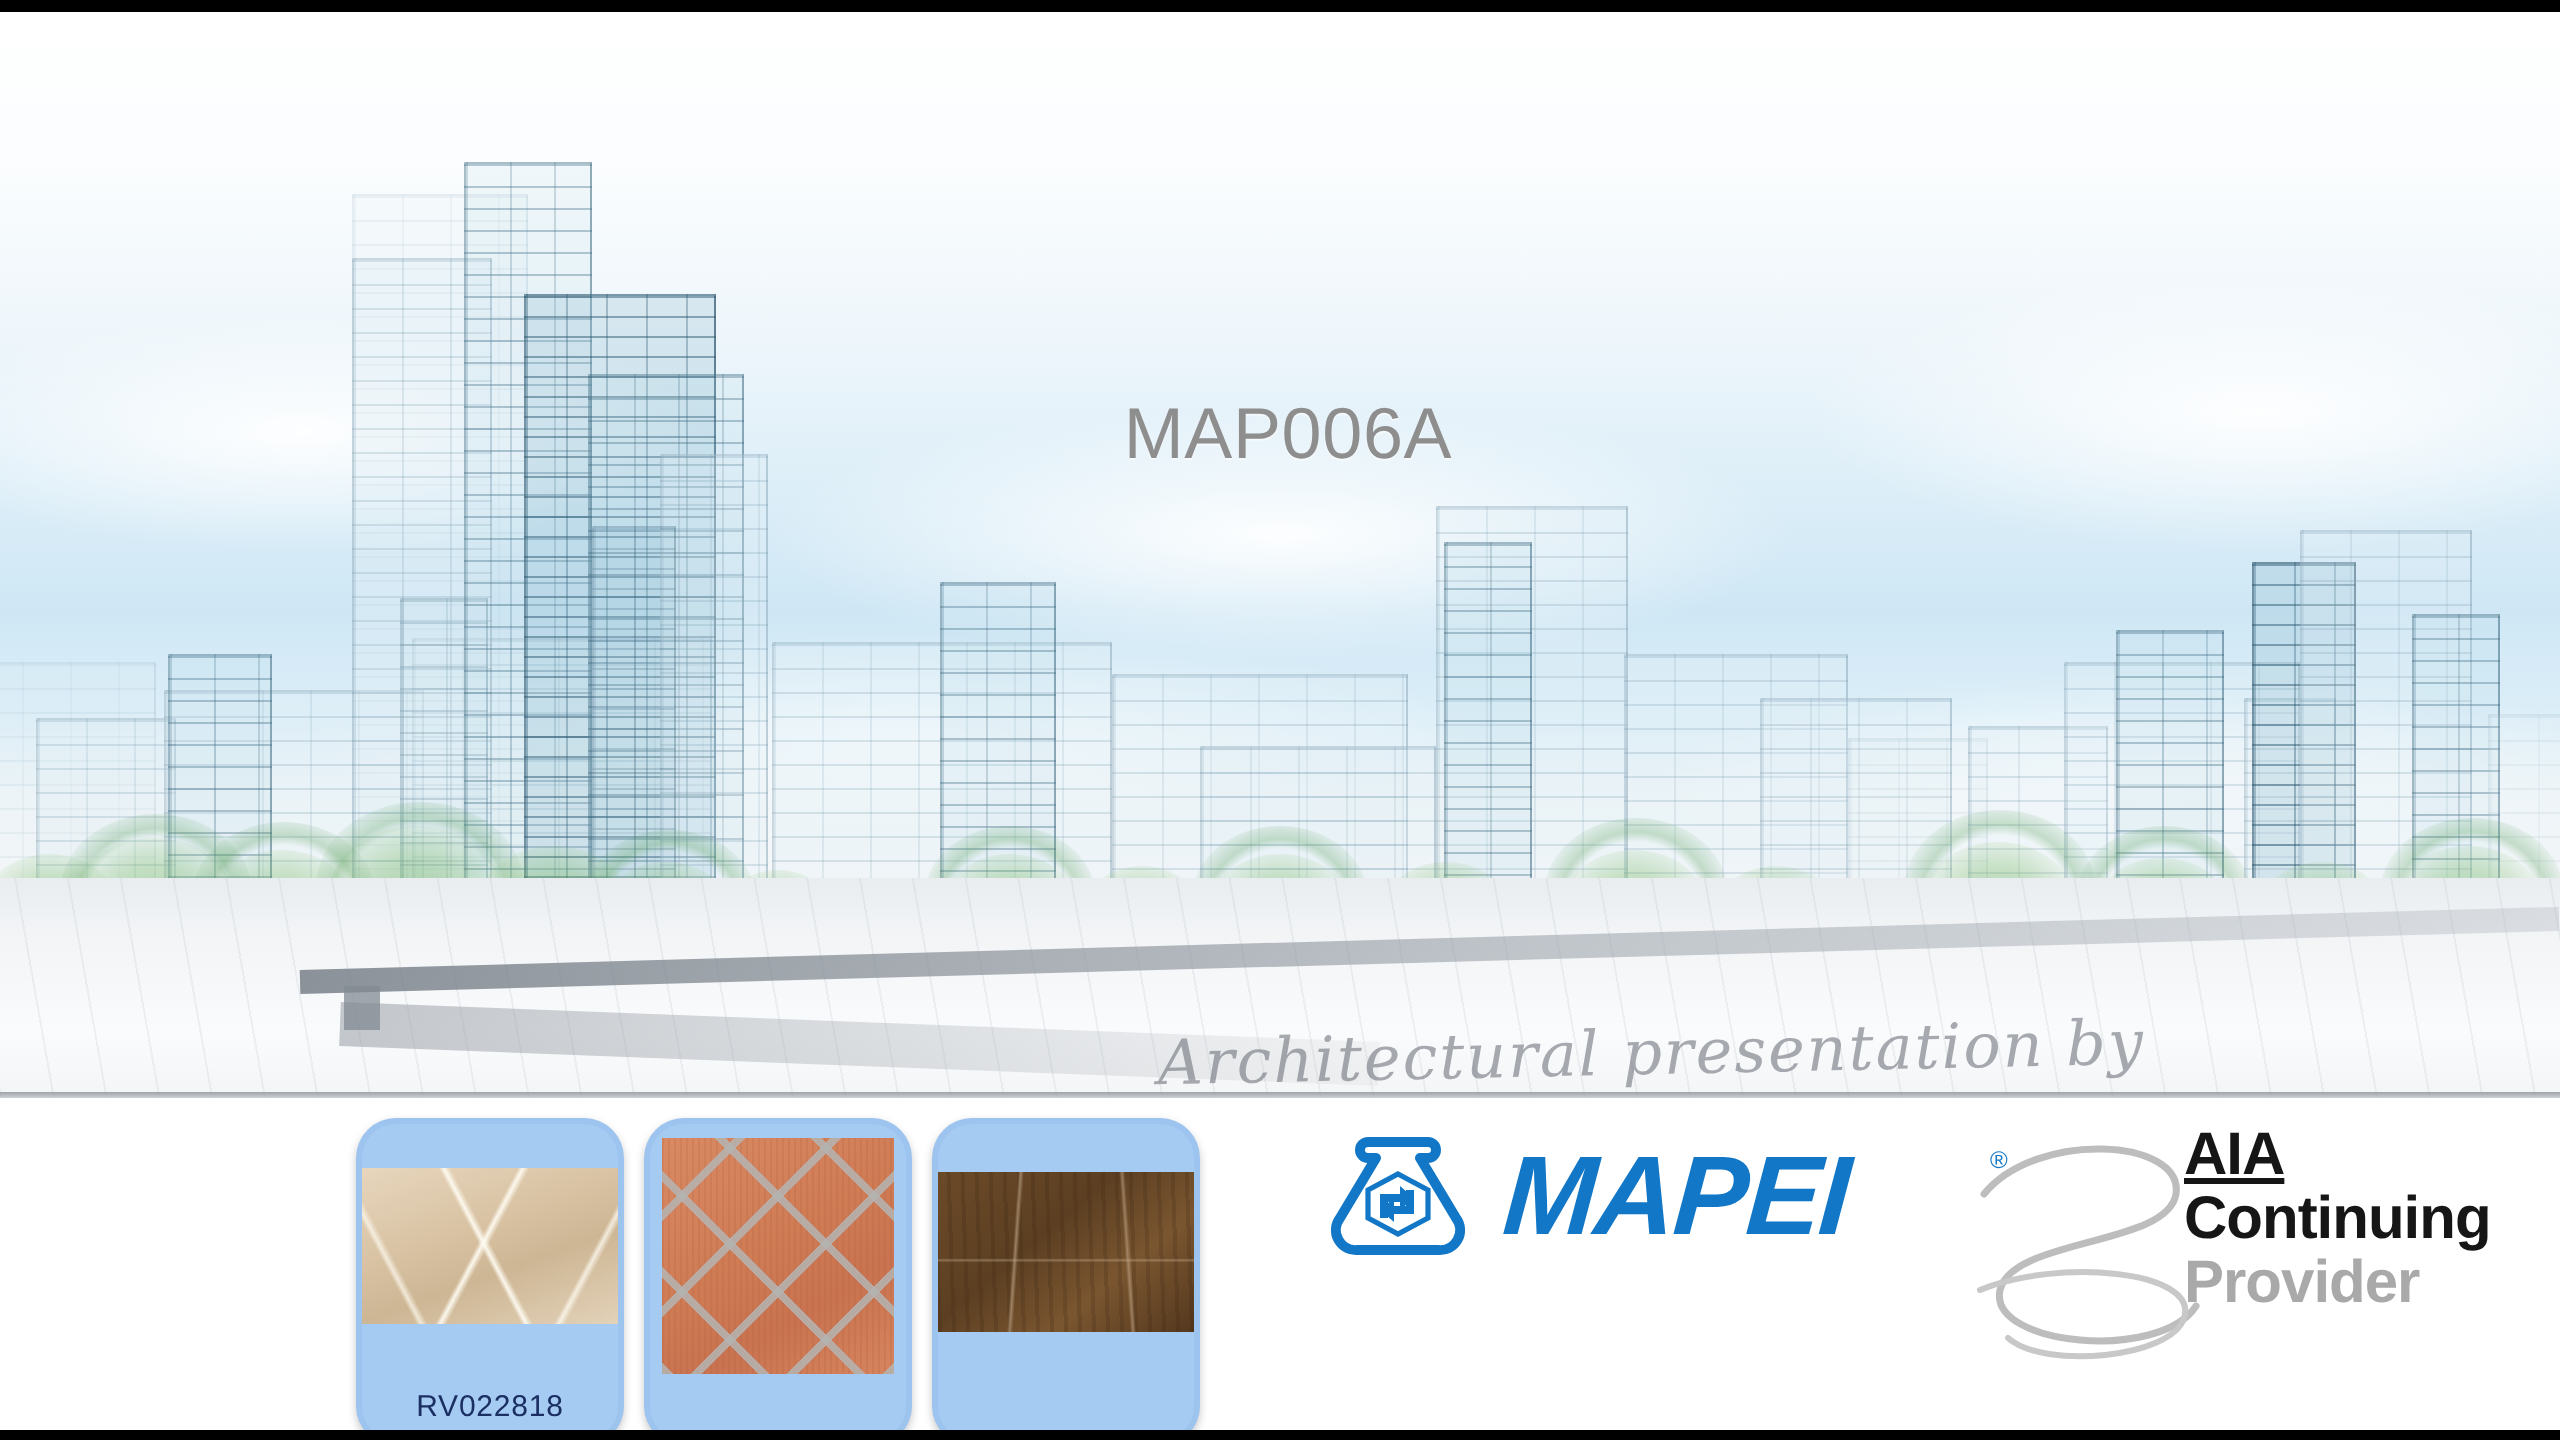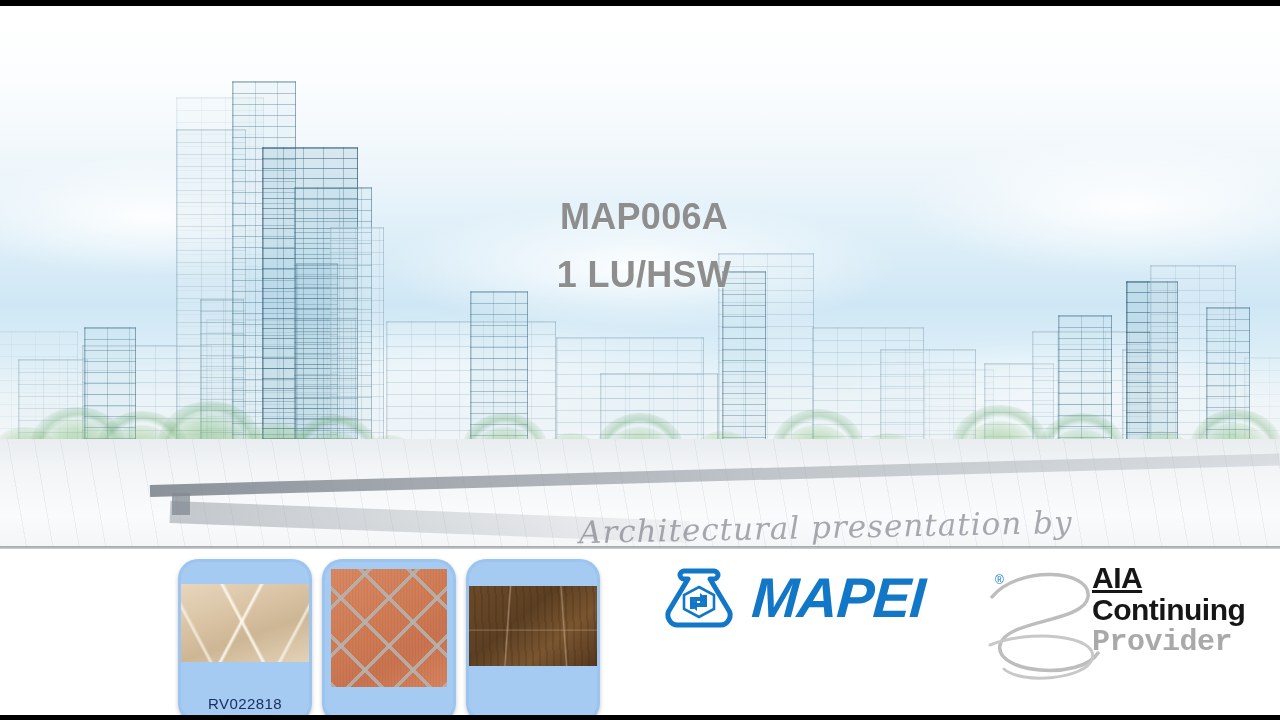--- a/index.html
+++ b/index.html
@@ -121,21 +121,21 @@
     letter-spacing:-.4px; line-height:1.06;
     font-family:"Liberation Sans Narrow","Liberation Sans",sans-serif;
     transform:scaleX(.94); transform-origin:center;
     text-shadow:0 1px 0 rgba(255,255,255,.55);
   }
   #subtitle-block {
     position:absolute; left:0; top:196px; width:1280px; z-index:30;
     text-align:center; padding-left:8px;
   }
   .subtitle-line {
-    font-size:36px; font-weight:bold; color:#8e8e8e;
+    font-size:36px; font-weight:normal; color:#8e8e8e;
     line-height:1.16; letter-spacing:.3px;
     text-shadow:0 1px 1px rgba(255,255,255,.6);
   }
   .subtitle-line.second { margin-top:16px; }
 
   
   #watermark {
     position:absolute; right:208px; bottom:4px; z-index:28;
     font-family:"DejaVu Serif", serif;
     font-style:italic; font-size:31px; color:rgba(115,120,128,.62);
@@ -228,21 +228,21 @@
 
   
   #aia-block { position:absolute; left:1092px; top:14px; width:180px; }
   .aia-line {
     font-weight:bold; color:#161616; line-height:1.0;
     font-family:"Liberation Sans",sans-serif; letter-spacing:-.5px;
   }
   #aia-l1 { font-size:30px;text-decoration:underline; }
   #aia-l2 { font-size:30px; margin-top:2px; }
   #aia-l3 { font-size:30px; margin-top:2px; }
-  #aia-l4 { font-size:30px; margin-top:2px; color:#a9a9a9;font-family:Liberation Mono, monospace; }
+  #aia-l4 { font-size:30px; margin-top:2px; color:#a9a9a9; }
 </style>
 </head>
 <body>
 
 <div id="slide">
 
   <div class="bar-top"></div>
 
   <div id="hero">
 
@@ -325,21 +325,20 @@
       <div class="band2"></div>
       <div class="stub"></div>
     </div>
 
     <div id="watermark">Architectural presentation by</div>
   </div>
 
 
   <div id="subtitle-block">
     <div class="subtitle-line">MAP006A</div>
-    <div class="subtitle-line second">1 LU/HSW</div>
   </div>
 
   <div id="divider"></div>
 
   <div id="footer">
 
     <div class="thumb" id="thumb-1">
       <div class="inner">
         <div class="photo"></div>
         <div class="label">RV022818</div>

